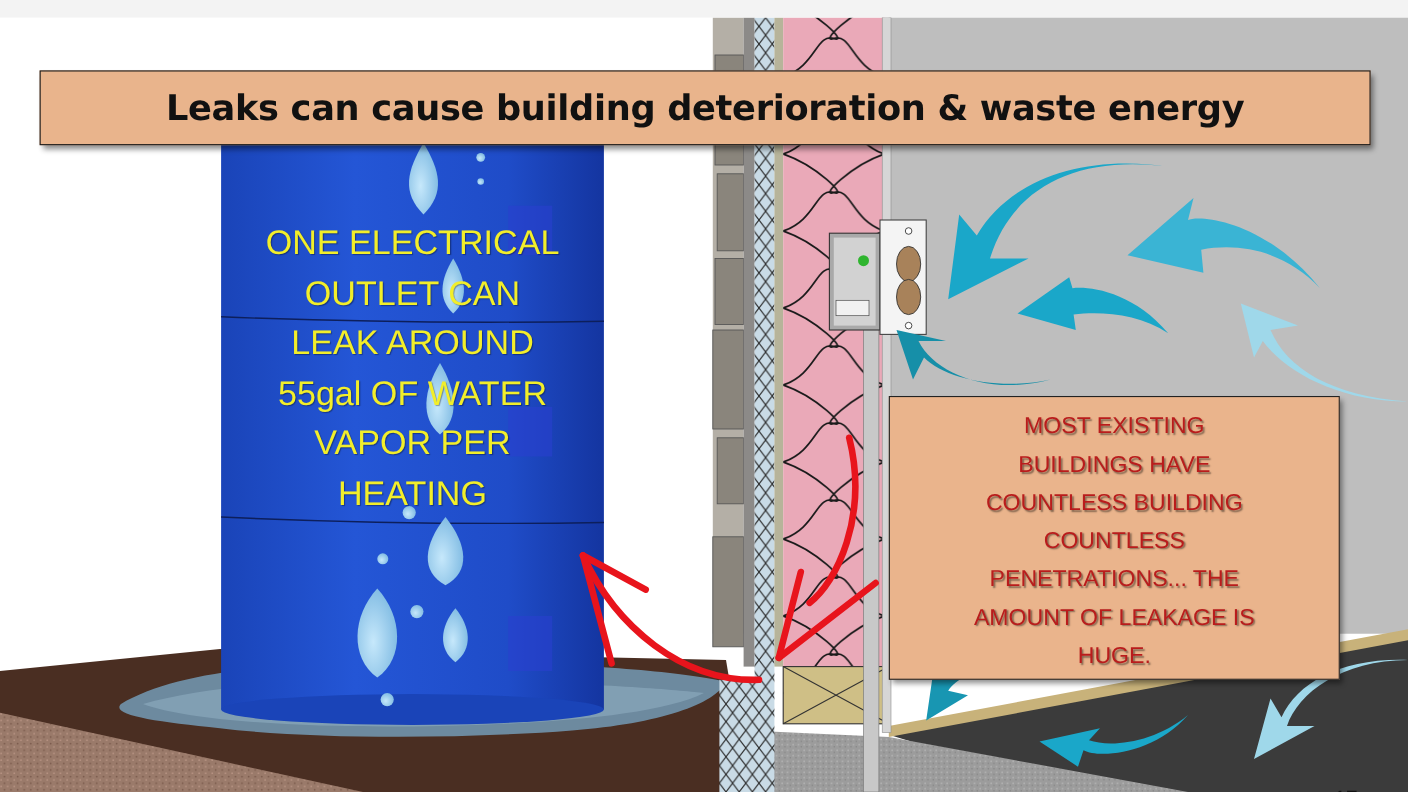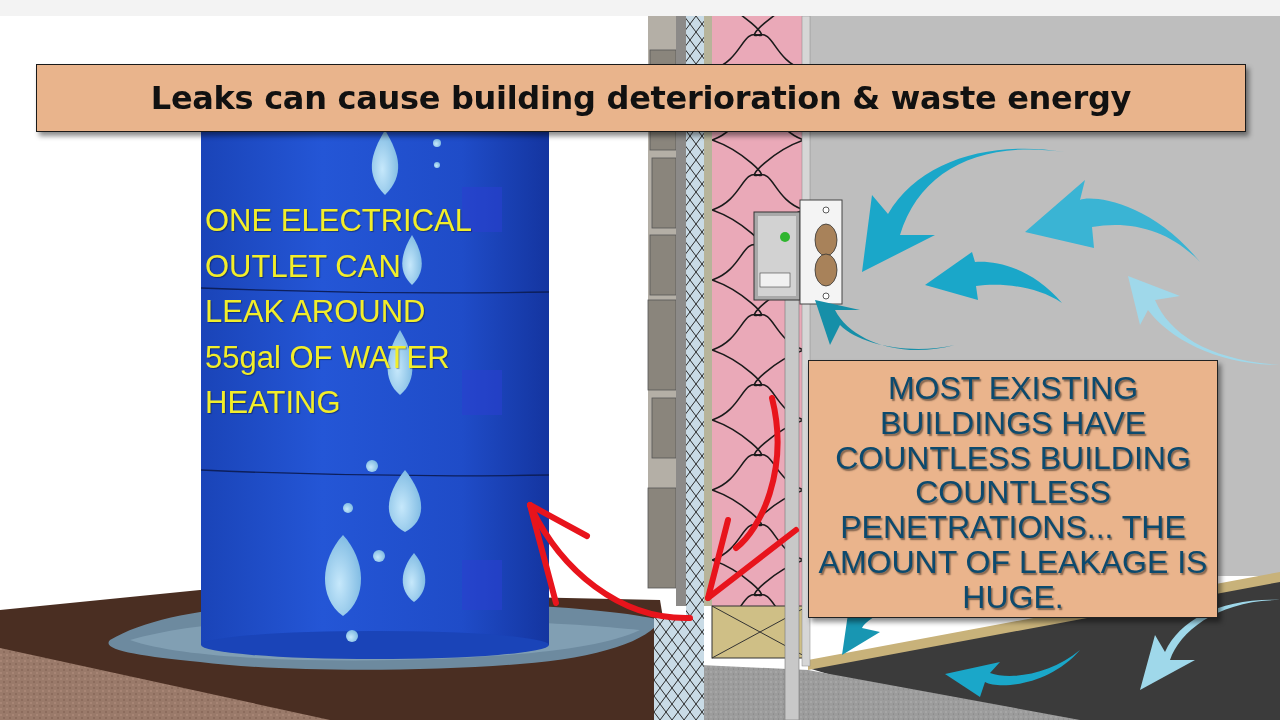--- a/index.html
+++ b/index.html
@@ -9,31 +9,31 @@
   svg { display:block; }
   .title-box {
     position:absolute; left:36px; top:64px; width:1208px; height:66px;
     background:#e9b48c; border:1.5px solid #1a1a1a;
     box-shadow: 3px 4px 5px rgba(0,0,0,0.45);
     display:flex; align-items:center; justify-content:center;
   }
   .title-text { font-family:"DejaVu Sans", sans-serif; font-weight:bold; font-size:32px; color:#111; letter-spacing:-0.3px; }
   .barrel-text {
     position:absolute; left:205px; top:198px; width:340px;
-    text-align:left; color:#f2ee2a; font-size:31px; line-height:45.5px;
+    text-align:center; color:#f2ee2a; font-size:31px; line-height:45.5px;
     text-shadow: 1px 1px 1px rgba(0,0,0,0.35);
   }
   .callout {
     position:absolute; left:808px; top:360px; width:408px; height:256px;
     background:#eab48c; border:1.5px solid #222;
     box-shadow: 3px 4px 5px rgba(0,0,0,0.45);
   }
   .callout-text {
     position:absolute; left:0; top:10px; width:100%; text-align:center;
-    font-size:32px; line-height:34.8px; color:#0c4a6e;
+    font-size:21px; line-height:34.8px; color:#b91c1c;
     text-shadow: 1.5px 1.5px 1.5px rgba(0,0,0,0.45);
   }
   .page-num { position:absolute; left:1213px; top:716px; font-size:19px; color:#111; }
 </style>
 </head>
 <body>
 
 <div class="topbar"></div>
 
 <div class="scene">
@@ -169,20 +169,21 @@
 
 <div class="title-box">
   <span class="title-text">Leaks can cause building deterioration &amp; waste energy</span>
 </div>
 
 <div class="barrel-text">
   <div>ONE ELECTRICAL</div>
   <div>OUTLET CAN</div>
   <div>LEAK AROUND</div>
   <div>55gal OF WATER</div>
+  <div>VAPOR PER</div>
   <div>HEATING</div>
 </div>
 
 <div class="callout">
   <div class="callout-text">
     <div>MOST EXISTING</div>
     <div>BUILDINGS HAVE</div>
     <div>COUNTLESS BUILDING</div>
     <div>COUNTLESS</div>
     <div>PENETRATIONS... THE</div>

